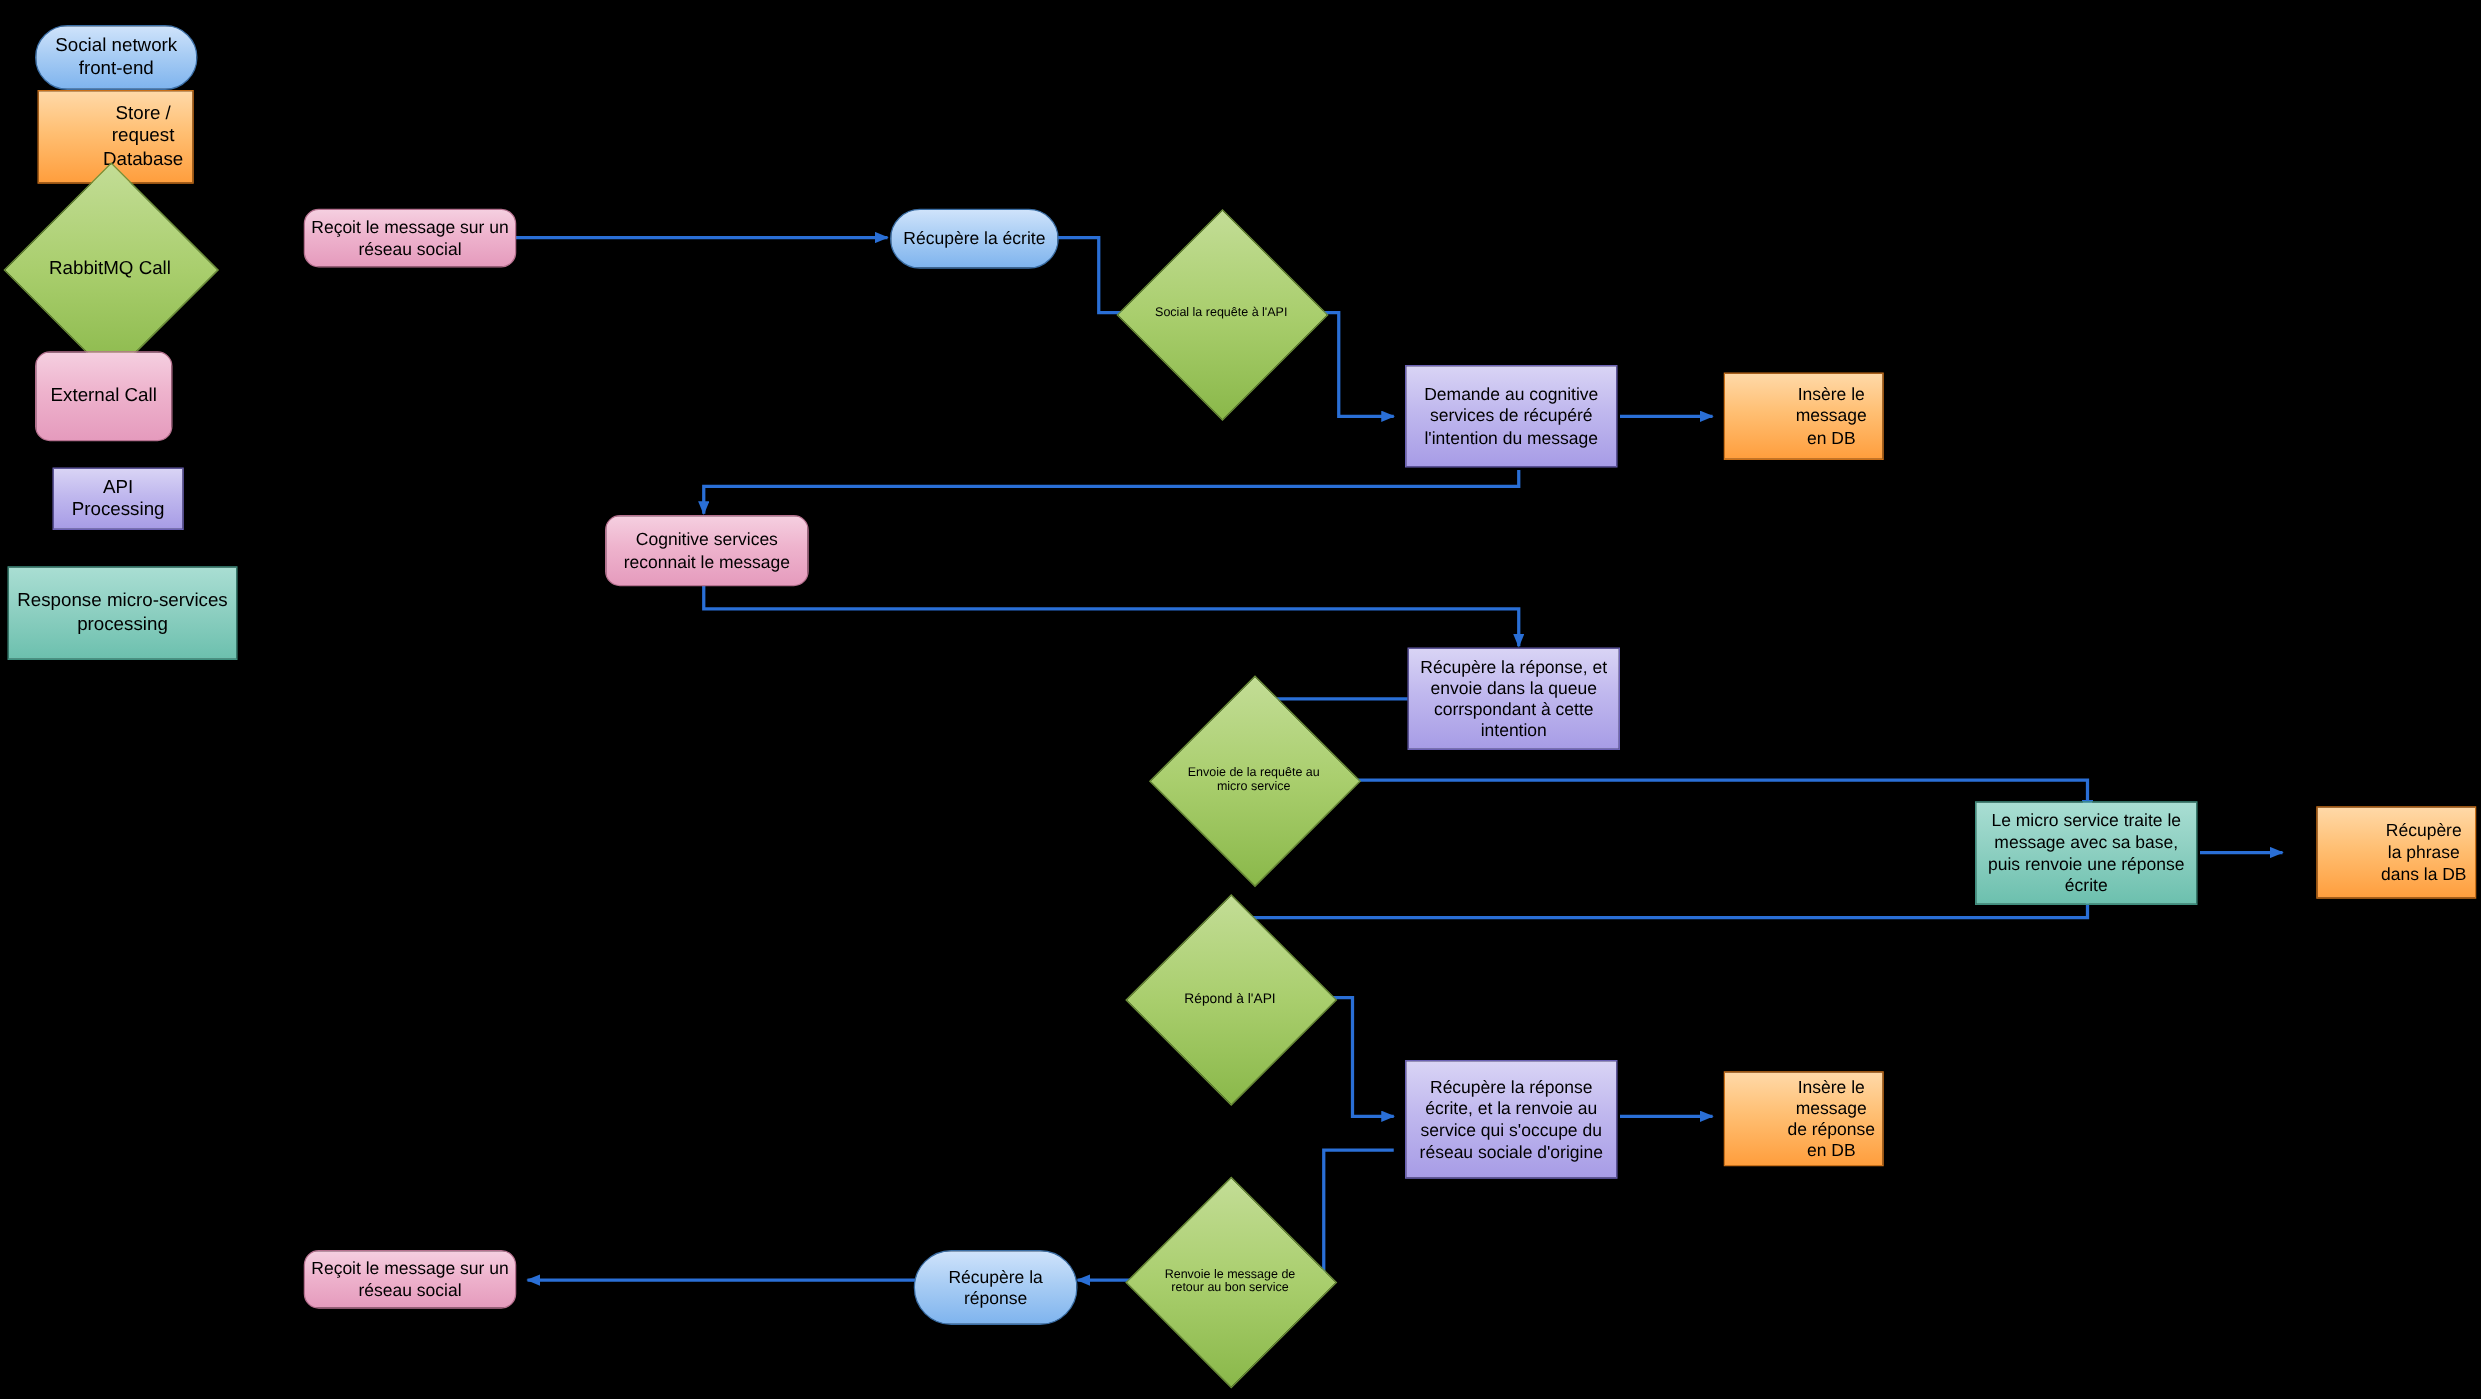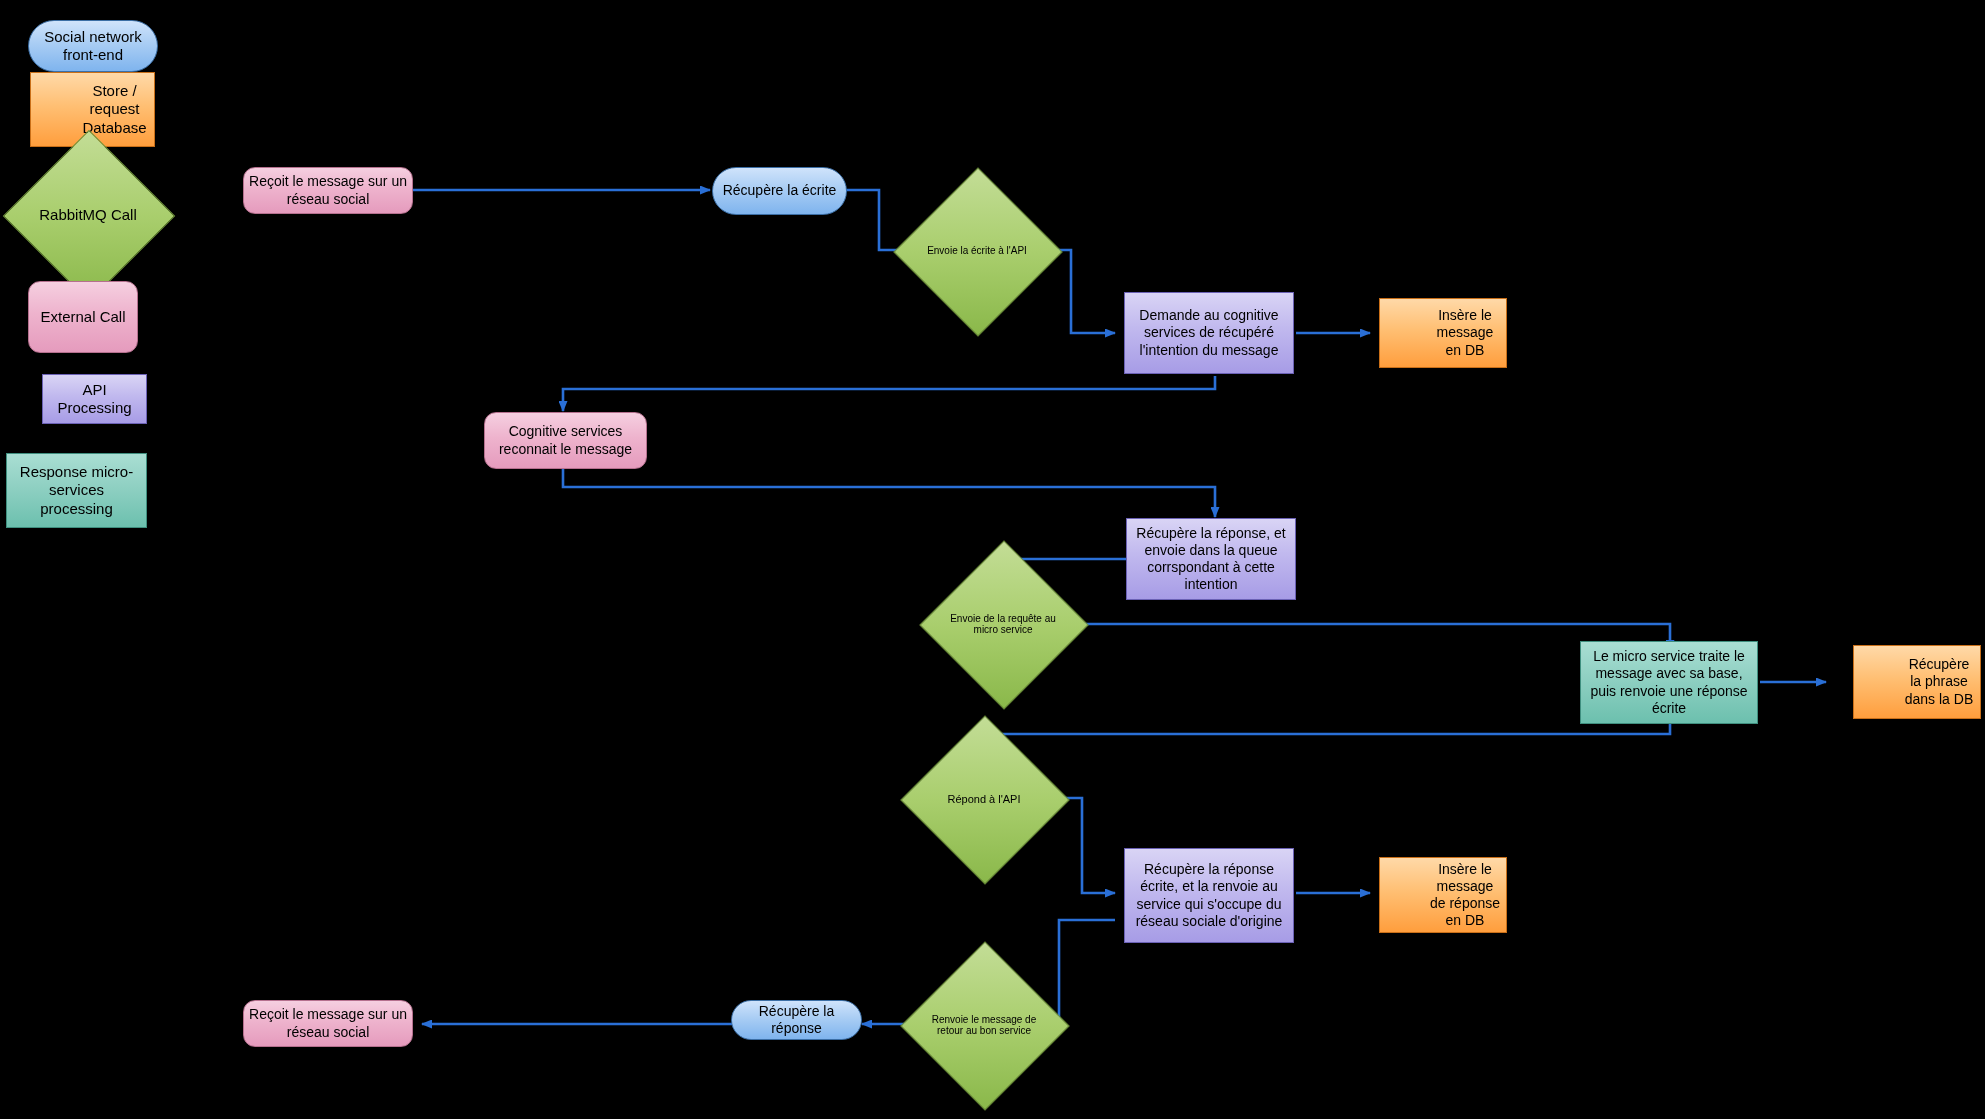--- a/index.html
+++ b/index.html
@@ -96,35 +96,35 @@
   </div>
 
   <div class="node sh-rounded c-pink legend-node" style="left:28px;top:281px;width:110px;height:72px;">
     <span>External Call</span>
   </div>
 
   <div class="node sh-rect c-purple legend-node" style="left:42px;top:374px;width:105px;height:50px;">
     <span>API Processing</span>
   </div>
 
-  <div class="node sh-rect c-teal legend-node" style="left:6px;top:453px;width:141px;height:75px;">
+  <div class="node sh-rect c-teal legend-node" style="left:6px;top:453px;width:184px;height:75px;">
     <span>Response micro-services processing</span>
   </div>
 
   <div class="node sh-rounded c-pink flow-md" style="left:243px;top:167px;width:170px;height:47px;">
     <span>Reçoit le message sur un réseau social</span>
   </div>
 
   <div class="node sh-stadium c-blue flow-md" style="left:712px;top:167px;width:135px;height:48px;">
     <span>Récupère la écrite</span>
   </div>
 
   <div class="diamond" style="left:918px;top:192px;width:118px;height:118px;">
     <div class="dshape"></div>
-    <div class="dlabel flow-xs">Envoie la écrite à l'API</div>
+    <div class="dlabel flow-xs">Social la requête à l'API</div>
   </div>
 
   <div class="node sh-rect c-purple flow-md" style="left:1124px;top:292px;width:170px;height:82px;">
     <span>Demande au cognitive services de récupéré l'intention du message</span>
   </div>
 
   <div class="node sh-rect c-orange flow-md" style="left:1379px;top:298px;width:128px;height:70px;">
     <span>Insère le message en DB</span>
   </div>
 
@@ -160,21 +160,21 @@
 
   <div class="node sh-rect c-orange flow-md" style="left:1379px;top:857px;width:128px;height:76px;">
     <span>Insère le message de réponse en DB</span>
   </div>
 
   <div class="diamond" style="left:925px;top:966px;width:118px;height:118px;">
     <div class="dshape"></div>
     <div class="dlabel flow-xs">Renvoie le message de retour au bon service</div>
   </div>
 
-  <div class="node sh-stadium c-blue flow-md" style="left:731px;top:1000px;width:131px;height:40px;">
+  <div class="node sh-stadium c-blue flow-md" style="left:731px;top:1000px;width:131px;height:60px;">
     <span>Récupère la réponse</span>
   </div>
 
   <div class="node sh-rounded c-pink flow-md" style="left:243px;top:1000px;width:170px;height:47px;">
     <span>Reçoit le message sur un réseau social</span>
   </div>
 
 </div>
 
 </body></html>

